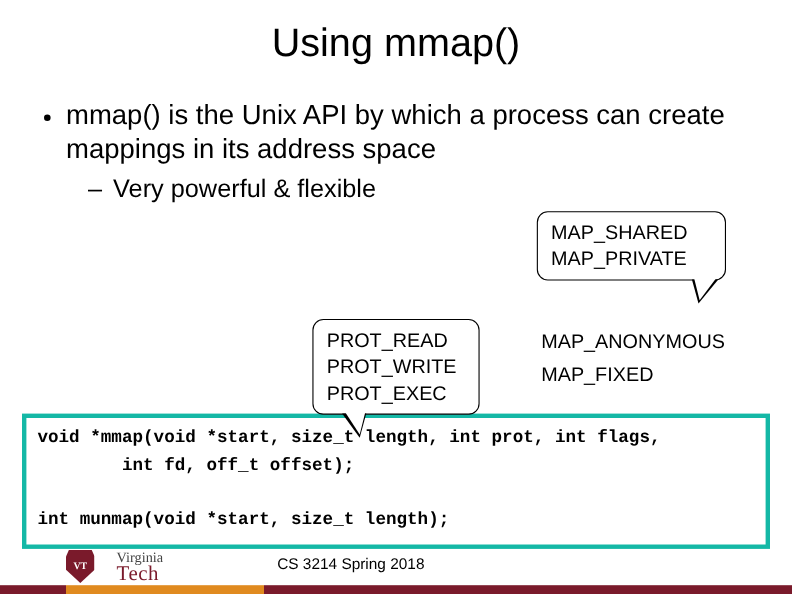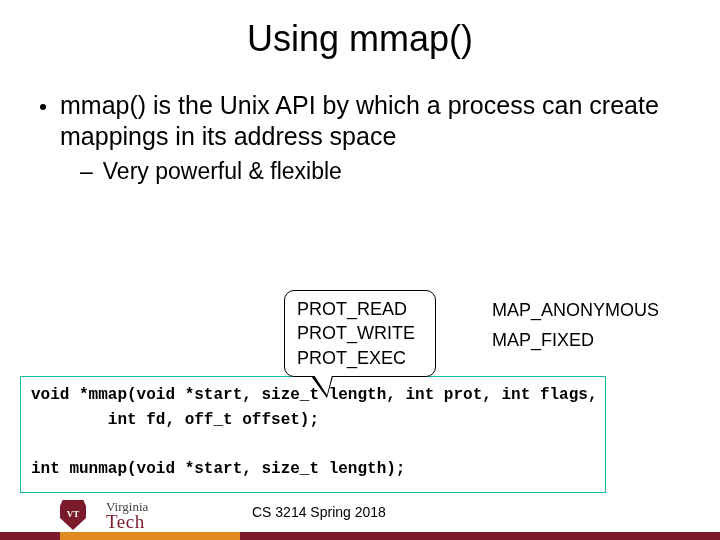--- a/index.html
+++ b/index.html
@@ -95,22 +95,22 @@
     font-size: 18px;
     color: #000;
     line-height: 1.7;
   }
   .a-anon { left: 492px; top: 295px; }
   .a-fixed { left: 492px; top: 325px; }
   .codebox {
     position: absolute;
     left: 20px;
     top: 376px;
-    width: 586px;
-    border: 1px solid #14b8a6;
+    width: 680px;
+    border: 4px solid #14b8a6;
     background: #fff;
     font-family: "Courier New", monospace;
     font-size: 16px;
     font-weight: bold;
     padding: 6px 10px 10px 10px;
     line-height: 1.55;
     white-space: pre;
   }
   .footer {
     position: absolute;
@@ -172,20 +172,25 @@
     <div class="bullet-l1">
       <span class="dot"></span>
       <span class="txt">mmap() is the Unix API by which a process can create mappings in its address space</span>
     </div>
     <div class="bullet-l2">
       <span class="dash">–</span>
       <span>Very powerful &amp; flexible</span>
     </div>
   </div>
 
+  <div class="callout c-flags">
+    <div>MAP_SHARED</div>
+    <div>MAP_PRIVATE</div>
+    <div class="tail1"></div>
+  </div>
 
   <div class="callout c-prot">
     <div>PROT_READ</div>
     <div>PROT_WRITE</div>
     <div>PROT_EXEC</div>
     <div class="tail1"></div>
   </div>
 
   <div class="annot a-anon">MAP_ANONYMOUS</div>
   <div class="annot a-fixed">MAP_FIXED</div>

